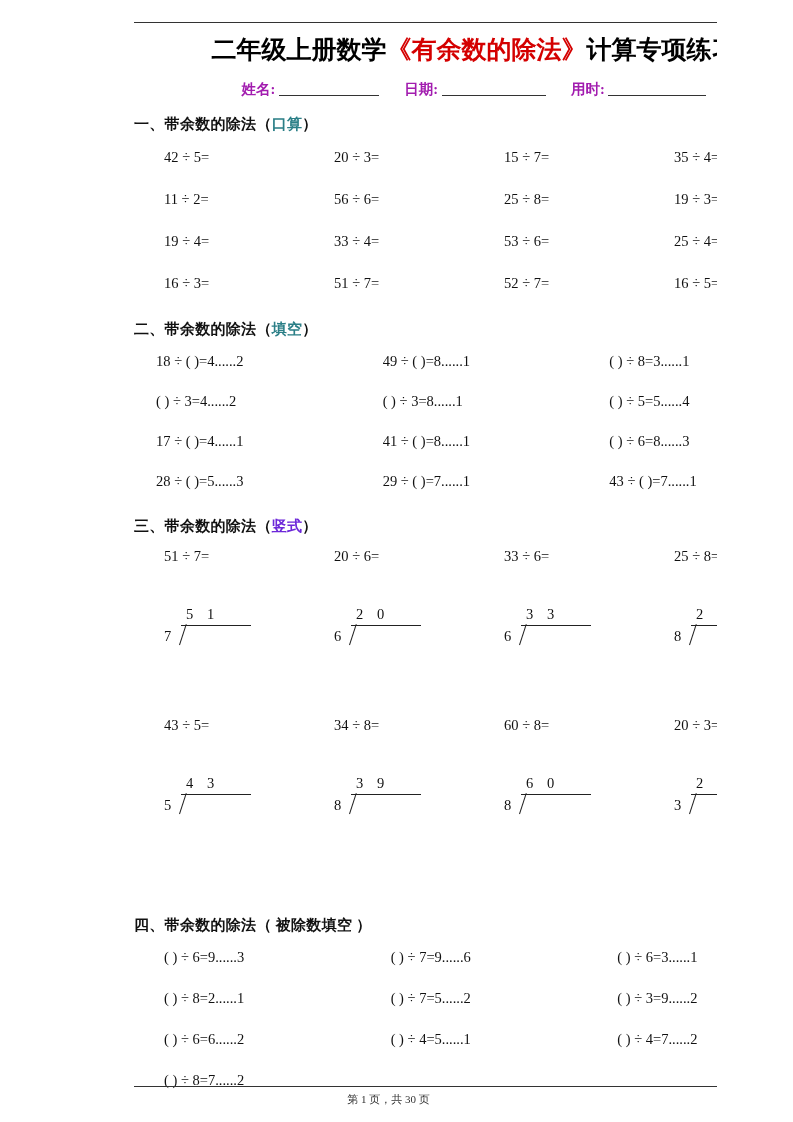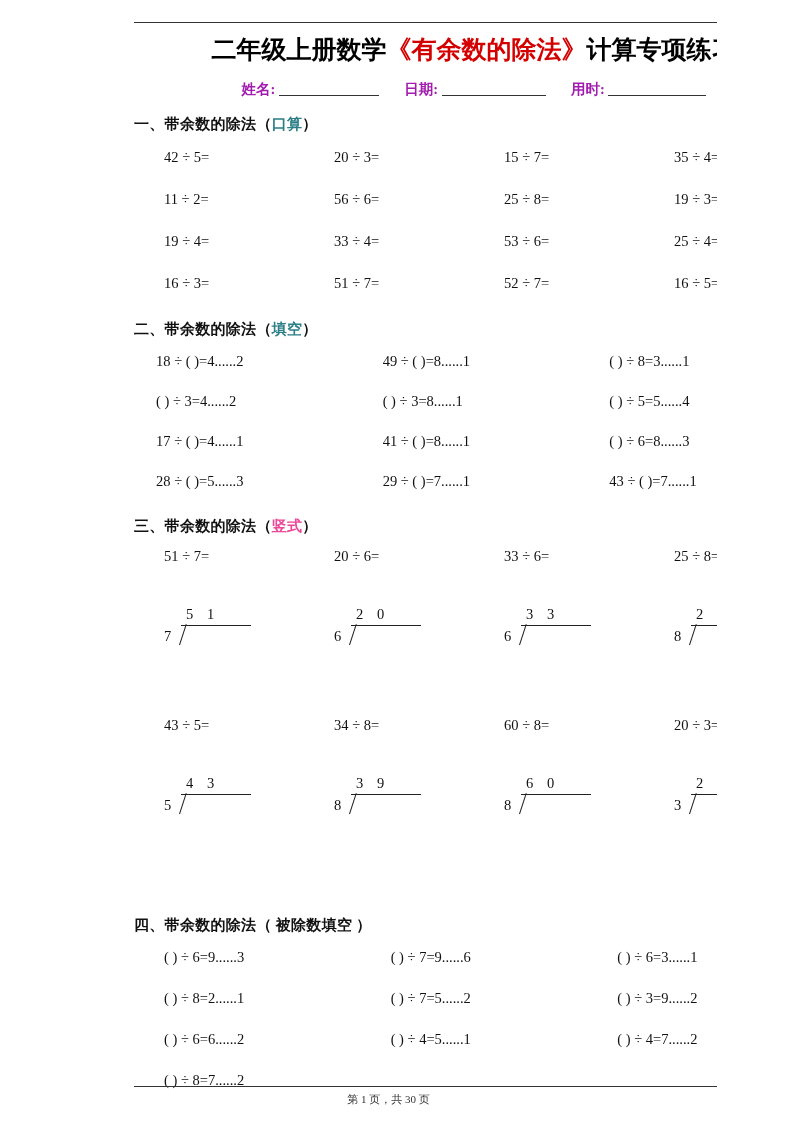--- a/index.html
+++ b/index.html
@@ -68,21 +68,21 @@
 
   
   .section-head {
     font-size: 15px;
     font-weight: bold;
     color: #111;
     margin: 16px 0 2px 0;
     letter-spacing: 0.3px;
   }
   .section-head .tagblue { color: #2b7f87; }
-  .section-head .tagred { color: #ec4899; }
+  .section-head .tagred { color: #6d28d9; }
   .section-head.plain { font-weight: bold; }
 
   
   .grid {
     display: grid;
     width: 100%;
   }
   .grid.cols4 { grid-template-columns: repeat(4, 1fr); }
   .grid.cols3 { grid-template-columns: repeat(3, 1fr); }
 

